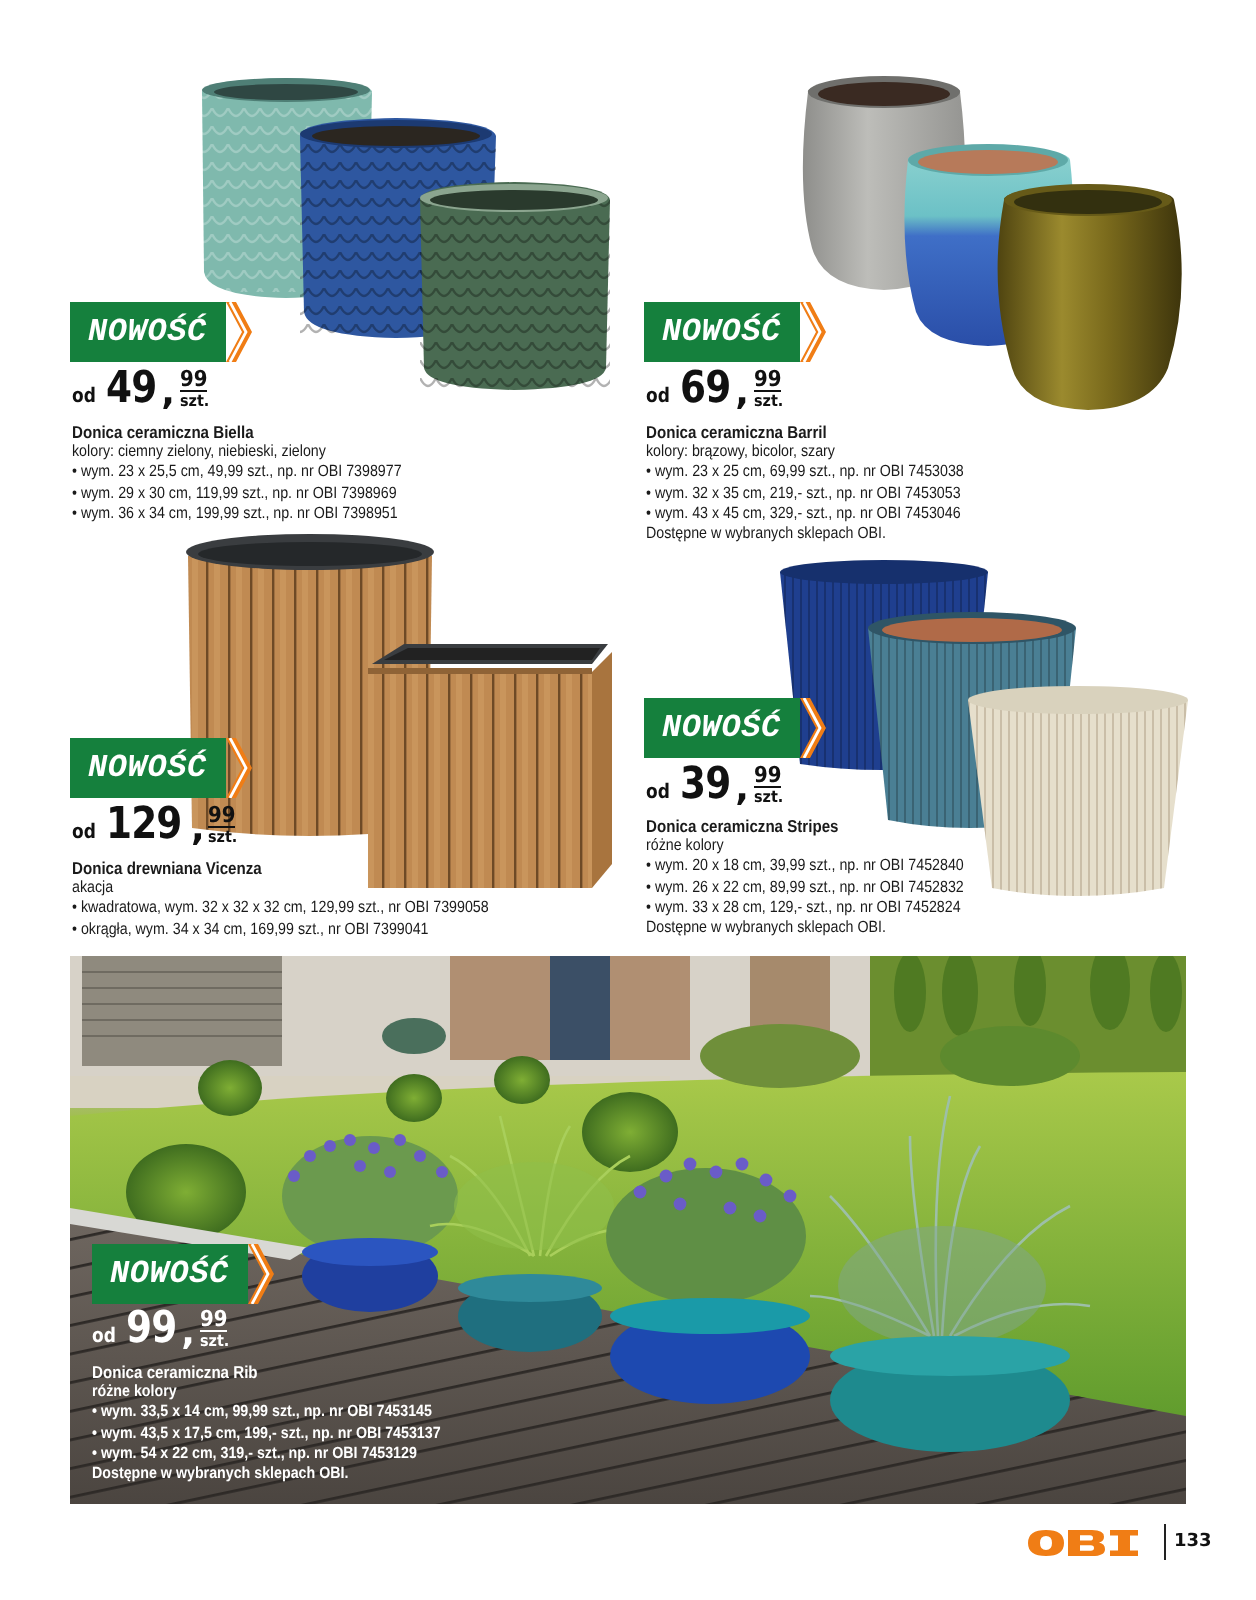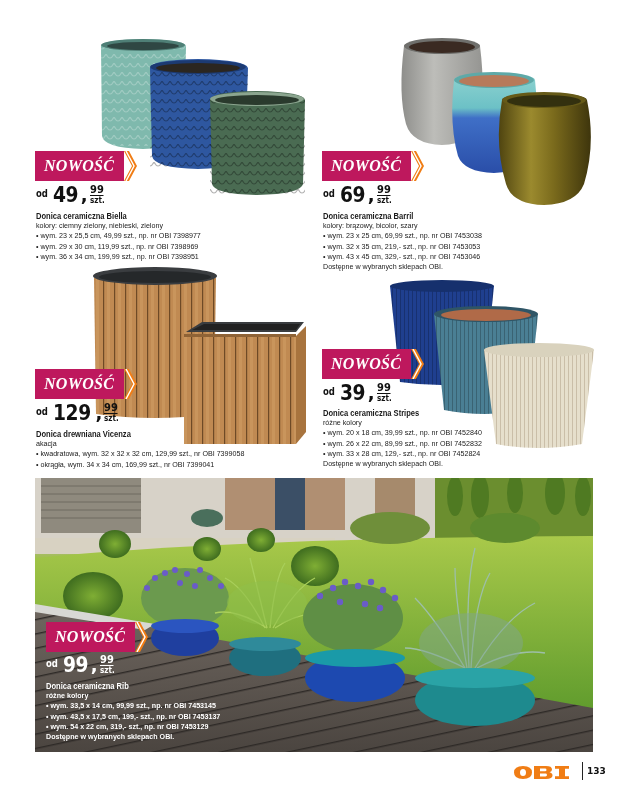--- a/index.html
+++ b/index.html
@@ -4,30 +4,30 @@
 <style>
   * { box-sizing: border-box; margin: 0; padding: 0; }
   html, body { width: 628px; height: 800px; background: #ffffff; overflow: hidden; }
   body { position: relative; font-family: "Liberation Sans", "DejaVu Sans", sans-serif; color: #1a1a1a; }
 
   .abs { position: absolute; }
 
   
   .badge { position: absolute; height: 30px; display: flex; align-items: center; }
   .badge-body {
-    height: 30px; background: #be185d; color: #fff;
-    font-family: Liberation Serif, serif; font-weight: bold; font-style: italic;
+    height: 30px; background: #15803d; color: #fff;
+    font-family: Liberation Mono, monospace; font-weight: bold; font-style: italic;
     font-size: 16px; letter-spacing: 0.3px; display: flex; align-items: center;
     padding: 0 10px 0 9px; line-height: 1;
   }
   .badge-arrow { width: 14px; height: 30px; position: relative; }
   .badge-arrow svg { position: absolute; left: 0; top: 0; }
 
   
-  .price { position: absolute; display: flex; align-items: center; line-height: 1; color: #111; }
+  .price { position: absolute; display: flex; align-items: flex-end; line-height: 1; color: #111; }
   .price .od { font-family: "DejaVu Sans", sans-serif; font-weight: bold; font-size: 10px; margin-right: 3px; margin-bottom: 2px; transform: scaleX(0.85); transform-origin: left bottom; }
   .price .main { font-family: "DejaVu Sans", sans-serif; font-weight: bold; font-size: 22px; letter-spacing: -0.5px; transform: scaleX(0.85); transform-origin: left bottom; }
   .price .comma { font-family: "DejaVu Sans", sans-serif; font-weight: bold; font-size: 18px; margin-left: -2px; margin-right: 2px; }
   .price .fracbox { display: flex; flex-direction: column; align-items: flex-start; margin-bottom: 1px; }
   .price .frac { font-family: "DejaVu Sans", sans-serif; font-weight: bold; font-size: 11px; border-bottom: 1.2px solid #111; line-height: 11px; transform: scaleX(0.9); transform-origin: left; }
   .price .unit { font-family: "DejaVu Sans", sans-serif; font-weight: bold; font-size: 8px; line-height: 9px; transform: scaleX(0.9); transform-origin: left; }
 
   .price.white { color: #fff; }
   .price.white .frac { border-bottom-color: #fff; }
 

